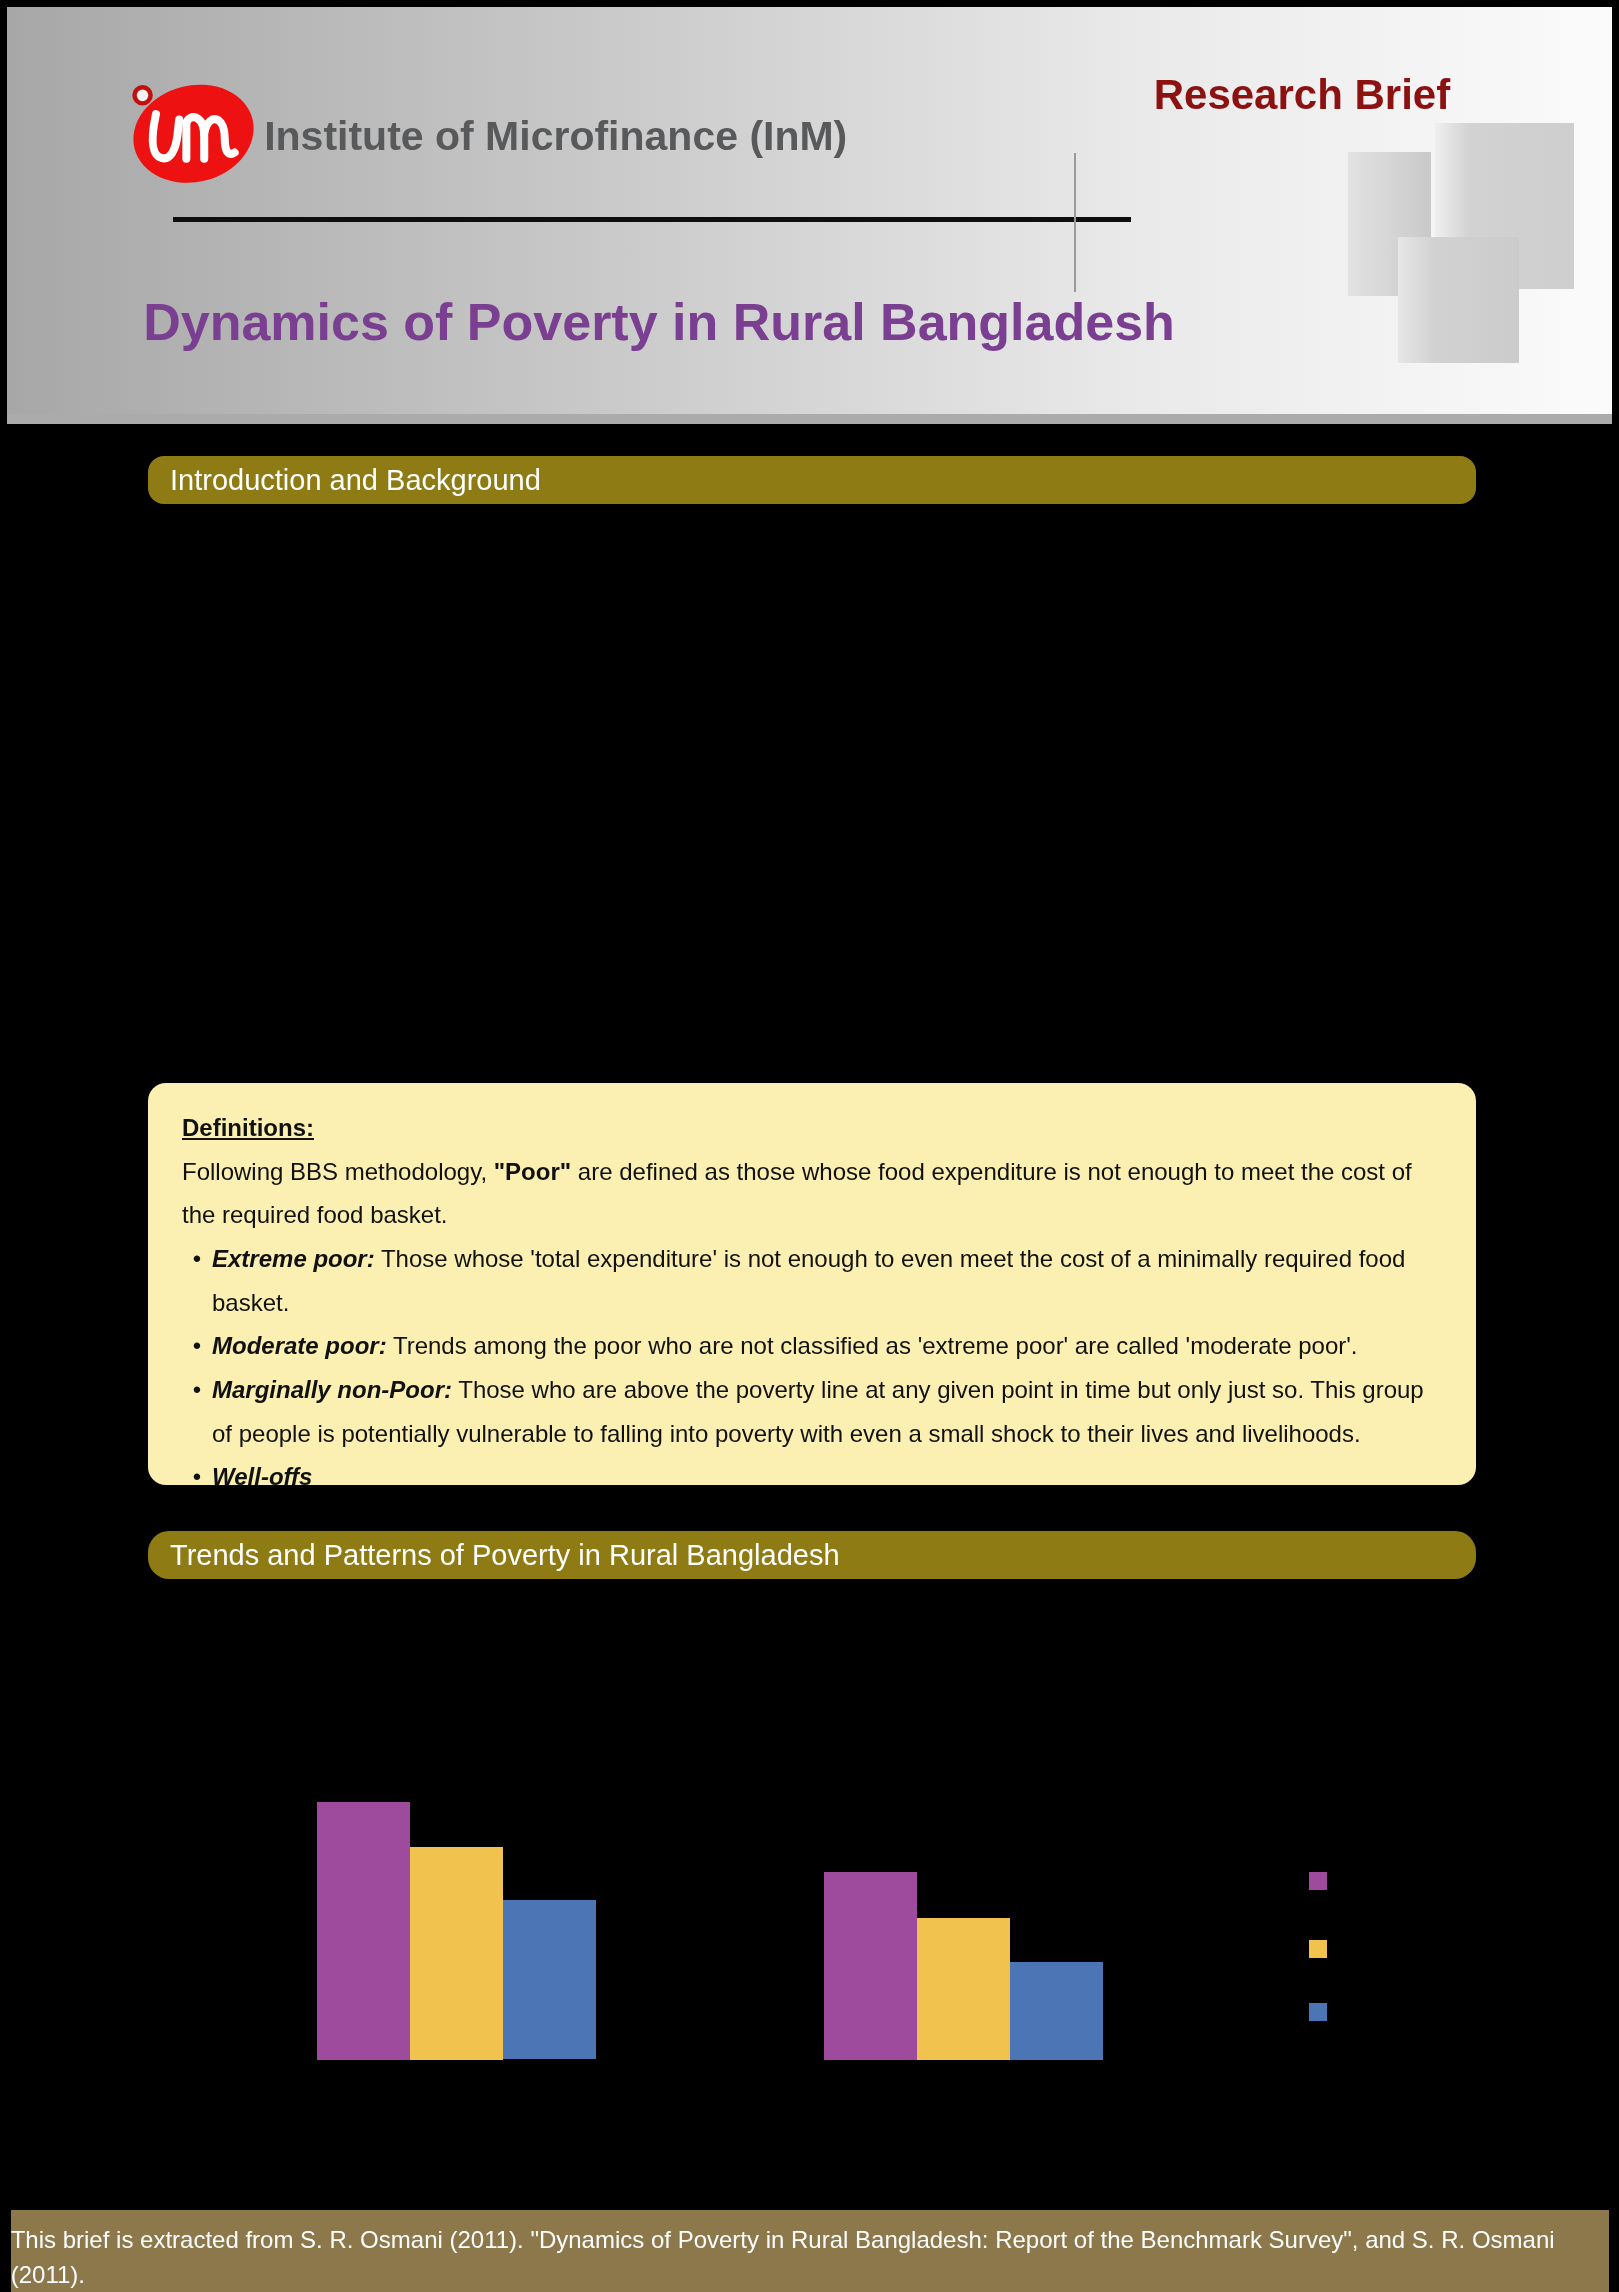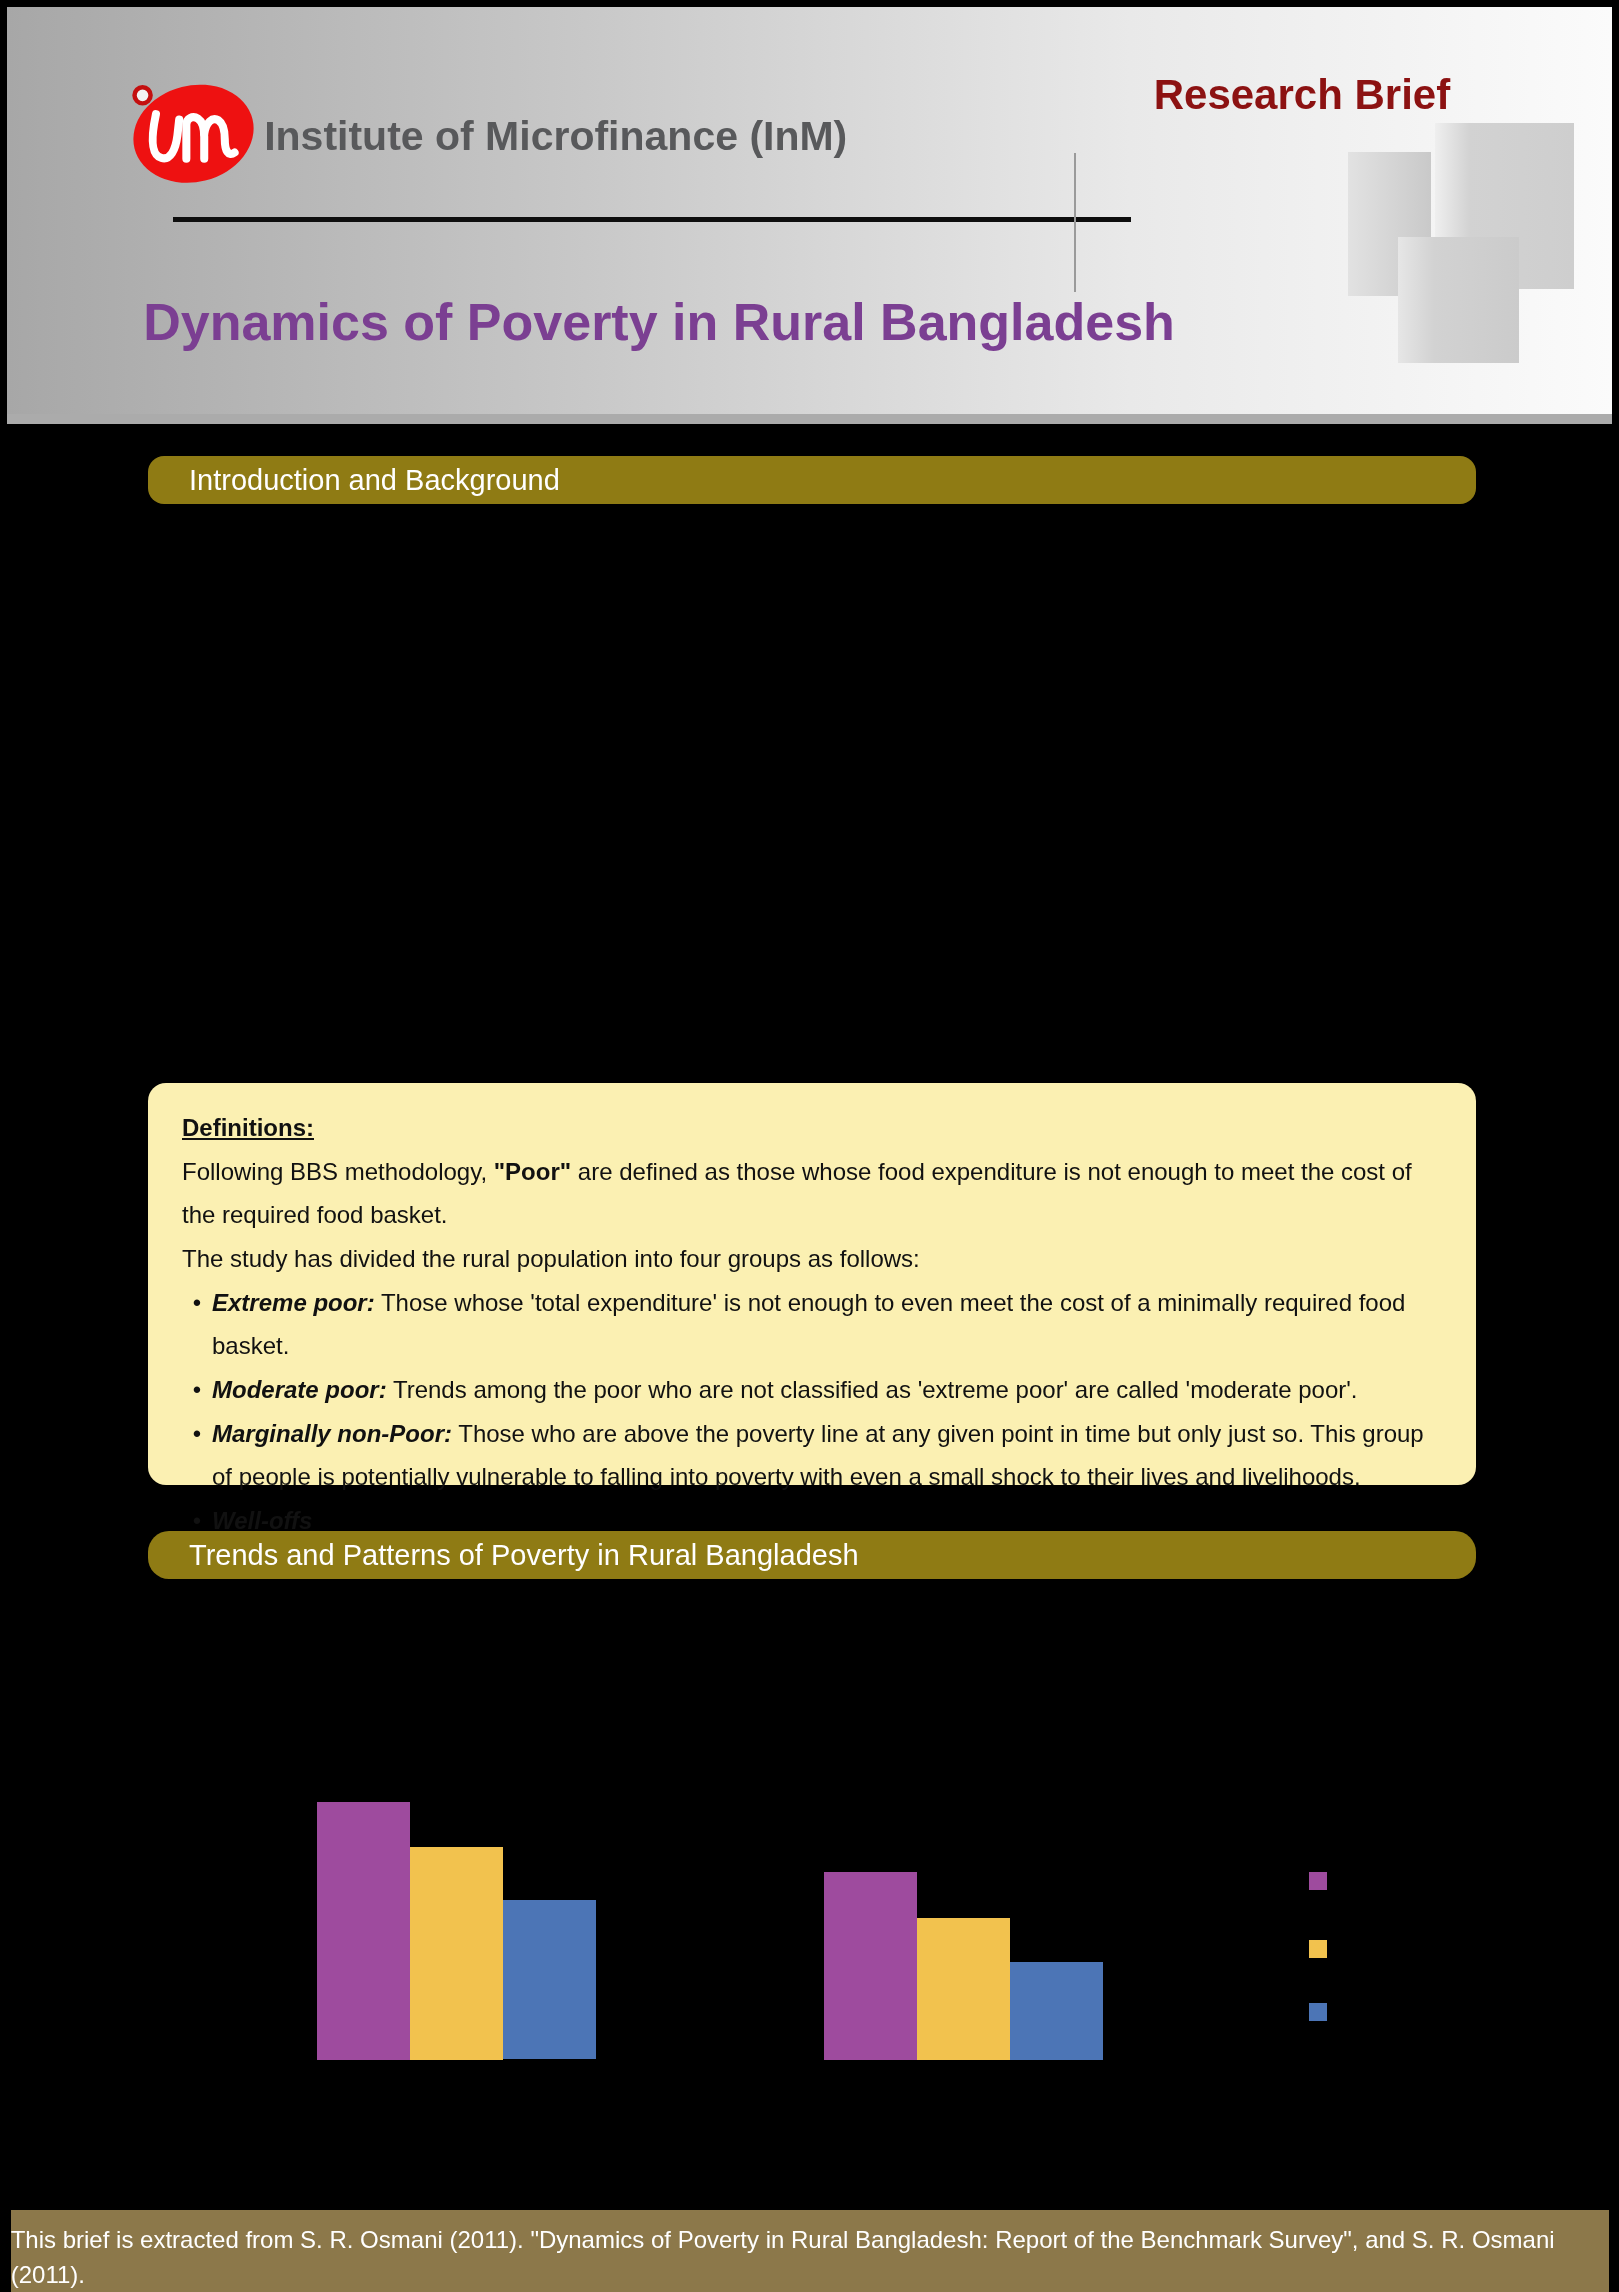--- a/index.html
+++ b/index.html
@@ -16,21 +16,21 @@
   .rule-h{position:absolute;left:166px;top:210px;width:958px;height:4.5px;background:#0e0e0e;}
   .rule-v{position:absolute;left:1067px;top:146px;width:1.8px;height:139px;background:#9a9a9a;}
   .page-title{position:absolute;left:136px;top:285px;font-size:52px;font-weight:bold;color:#7b3f92;}
   .decor{position:absolute;}
   .decor.sq1{left:1341px;top:145px;width:83px;height:144px;background:linear-gradient(90deg,#e2e2e2,#c9c9c9);}
   .decor.sq2{left:1428px;top:116px;width:139px;height:166px;background:linear-gradient(90deg,#efefef 0%,#d2d2d2 25%,#cecece 100%);}
   .decor.sq3{left:1391px;top:230px;width:121px;height:126px;background:linear-gradient(90deg,#e6e6e6 0%,#d2d2d2 30%,#cbcbcb 100%);}
 
   
   .pill{position:absolute;left:148px;width:1328px;height:48px;background:#8f7b14;border-radius:16px;
-        color:#fff;font-size:29px;line-height:48px;padding-left:41px;box-sizing:border-box;}
+        color:#fff;font-size:29px;line-height:48px;padding-left:22px;box-sizing:border-box;}
   .pill.intro{top:456px;}
   .pill.data{top:846px;}
   .pill.trends{top:1531px;border-radius:21px;}
 
   
   .defs-box{position:absolute;left:148px;top:1083px;width:1328px;height:402px;background:#fbf0b2;
             border-radius:18px;box-sizing:border-box;padding:23px 34px;color:#111;
             font-size:24px;line-height:1.82;}
   .defs-heading{font-weight:bold;text-decoration:underline;}
   .defs-bold{font-weight:bold;}
@@ -73,21 +73,20 @@
     <div class="decor sq3"></div>
   </div>
   <div class="header-bottom-strip"></div>
 
   <div class="pill intro">Introduction and Background</div>
   <div class="pill trends">Trends and Patterns of Poverty in Rural Bangladesh</div>
 
   <div class="defs-box">
     <p class="defs-heading">Definitions:</p>
     <p><span>Following BBS methodology, </span><span class="defs-bold">"Poor"</span><span> are defined as those whose food expenditure is not enough to meet the cost of the required food basket.</span></p>
-    <p>The study has divided the rural population into four groups as follows:</p>
     <ul class="bullets">
       <li>
           <span class="bullet-dot">•</span>
           <span><span class="term">Extreme poor:</span><span> Those whose 'total expenditure' is not enough to even meet the cost of a minimally required food basket.</span></span>
         </li>
       <li>
           <span class="bullet-dot">•</span>
           <span><span class="term">Moderate poor:</span><span> Trends among the poor who are not classified as 'extreme poor' are called 'moderate poor'.</span></span>
         </li>
       <li>

